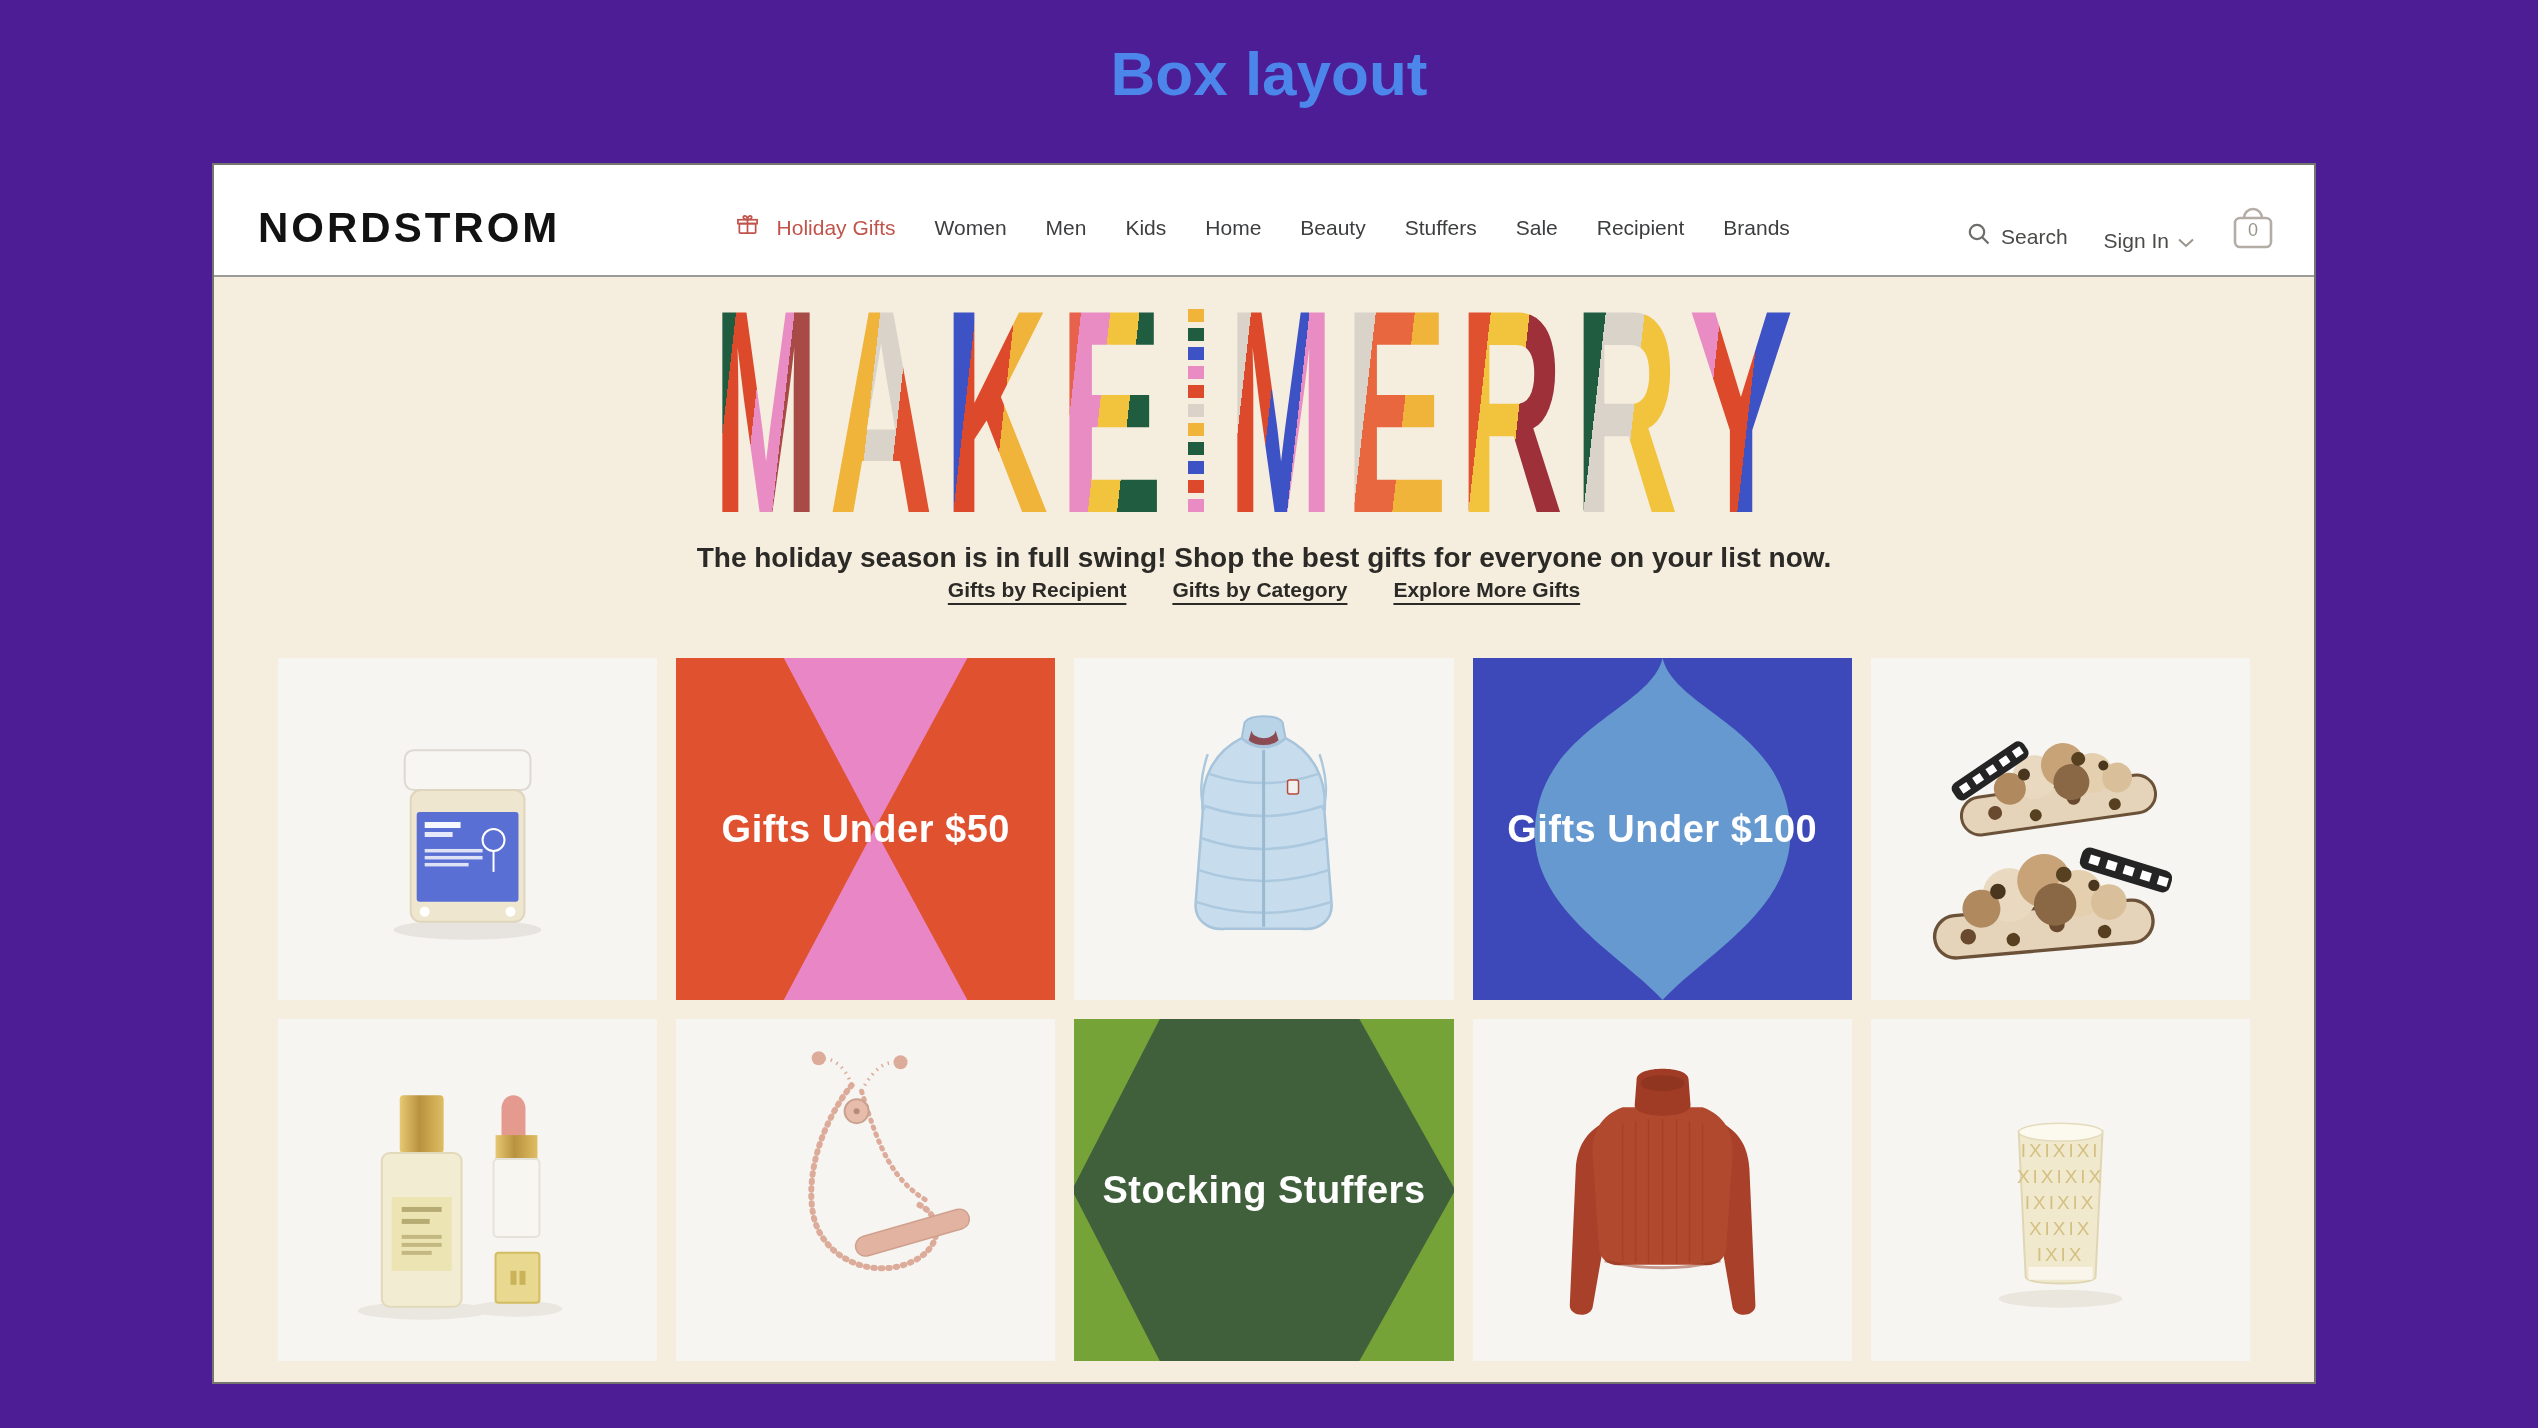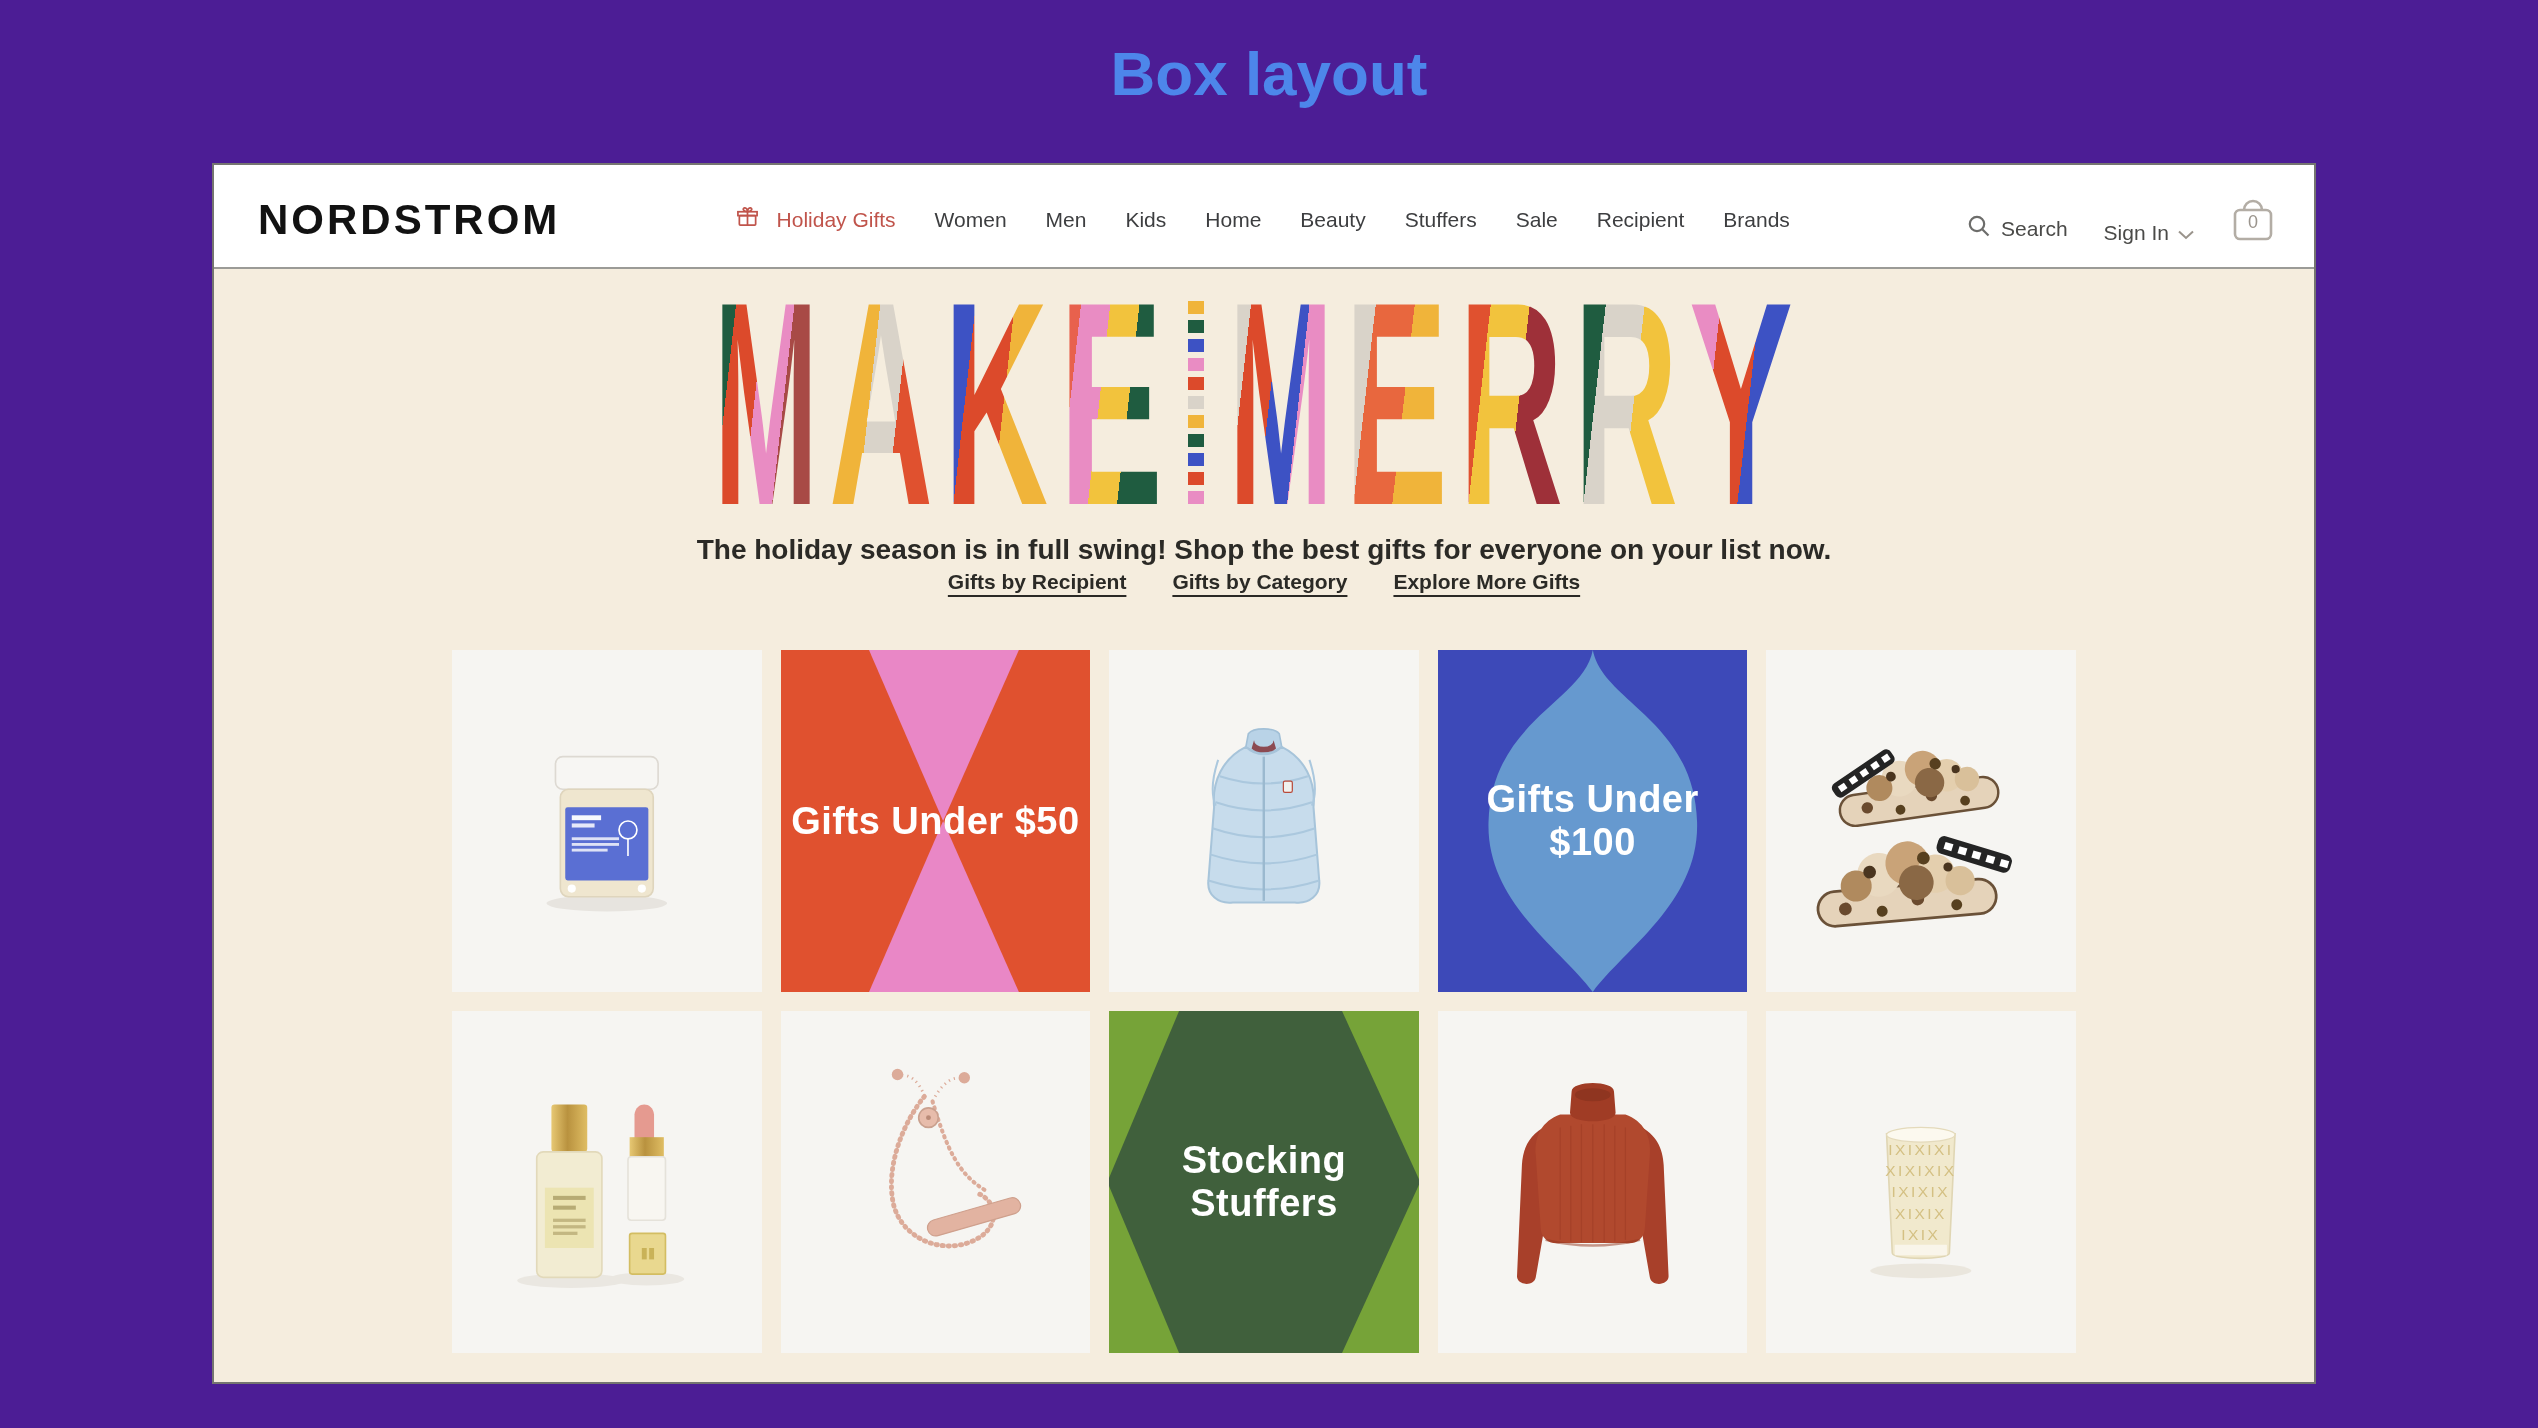--- a/index.html
+++ b/index.html
@@ -5,38 +5,38 @@
   html,body{margin:0;padding:0;background:#fff;}
   .stage{position:relative;width:2538px;height:1428px;background:#4c1d95;
          font-family:"Liberation Sans",sans-serif;overflow:hidden;}
   .page-title{position:absolute;top:38px;left:0;width:100%;text-align:center;
               font-size:62px;font-weight:bold;color:#4d86ea;}
   .frame{position:absolute;left:212px;top:163px;width:2104px;height:1221px;
          background:#f5edde;border:2px solid #757570;box-sizing:border-box;
          display:flex;flex-direction:column;}
   
   .site-header{flex:0 0 94px;background:#ffffff;border-bottom:2px solid #9b9b97;
-               display:flex;align-items:center;padding:8px 38px 0 44px;}
+               display:flex;align-items:center;padding:16px 38px 0 44px;}
   .logo{font-size:42px;font-weight:600;letter-spacing:3px;color:#121212;cursor:pointer;white-space:nowrap;}
   .primary-nav{display:flex;align-items:center;gap:39px;margin:0 auto;}
   .nav-item{font-size:21px;color:#3d3e40;cursor:pointer;display:flex;align-items:center;gap:18px;white-space:nowrap;}
   .nav-item.accent{color:#c0544b;}
   .header-right{display:flex;align-items:flex-end;gap:36px;}
   .search-box,.signin-box{display:flex;align-items:center;gap:9px;font-size:21px;color:#4a4a48;cursor:pointer;white-space:nowrap;}
   .bag{position:relative;width:46px;height:50px;cursor:pointer;}
   .bag-count{position:absolute;left:0;top:17px;width:46px;text-align:center;
              font-size:18px;color:#9a948c;}
   
   .banner-wrap{margin:26px auto 0;width:1100px;height:215px;}
   .tagline{margin:24px 0 0;text-align:center;font-size:28px;font-weight:bold;color:#2b2a26;}
   .hero-links{margin-top:4px;display:flex;justify-content:center;gap:46px;}
   .hero-link{font-size:21px;font-weight:bold;color:#2b2a26;cursor:pointer;
              text-decoration:underline;text-underline-offset:6px;text-decoration-thickness:2px;}
   
-  .grid{margin:56px auto 0;width:1624px;display:grid;grid-template-columns:repeat(5,1fr);gap:19px;}
+  .grid{margin:56px auto 0;width:1972px;display:grid;grid-template-columns:repeat(5,1fr);gap:19px;}
   .tile{height:342px;position:relative;overflow:hidden;cursor:pointer;}
   .tile.product{background:#f6f5f2;}
   .tile svg.art{position:absolute;inset:0;width:100%;height:100%;display:block;}
   .promo-label{position:absolute;inset:0;display:flex;align-items:center;justify-content:center;
                font-size:38px;font-weight:bold;color:#ffffff;letter-spacing:.5px;text-align:center;}
 </style>
 </head>
 <body>
 
 <div class="stage">

